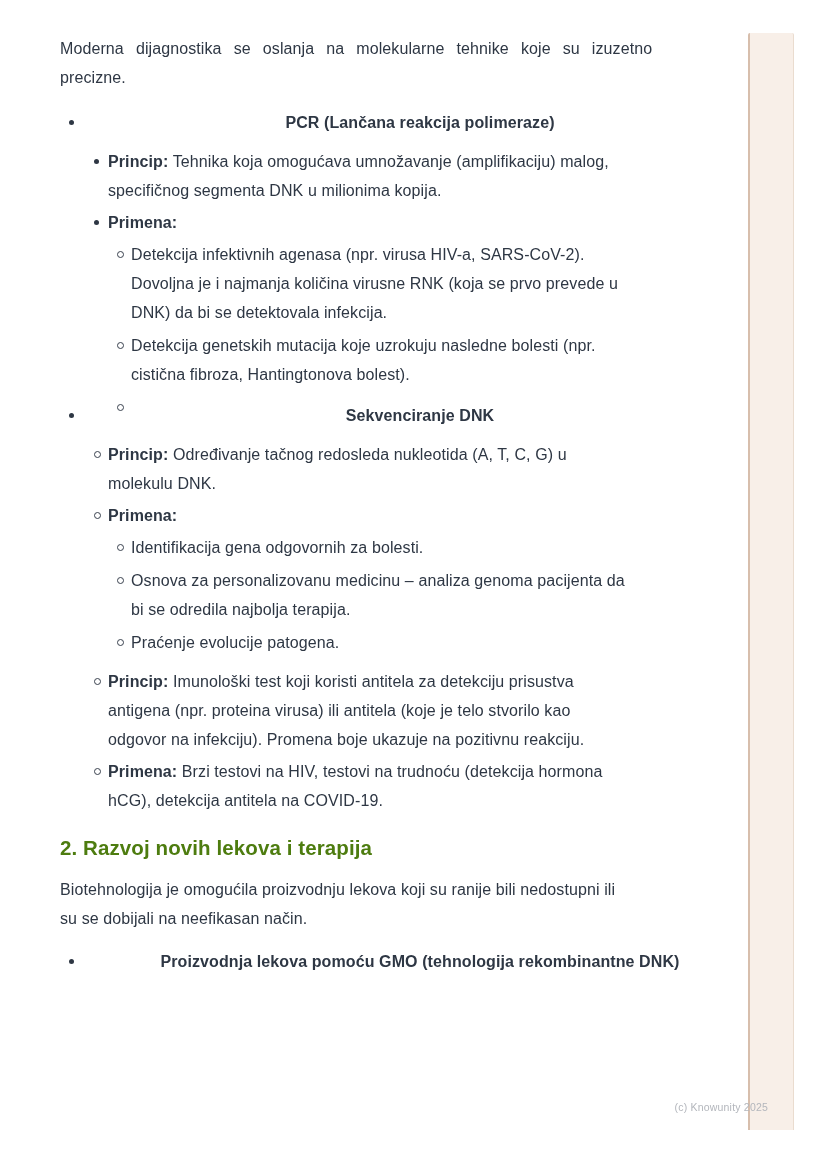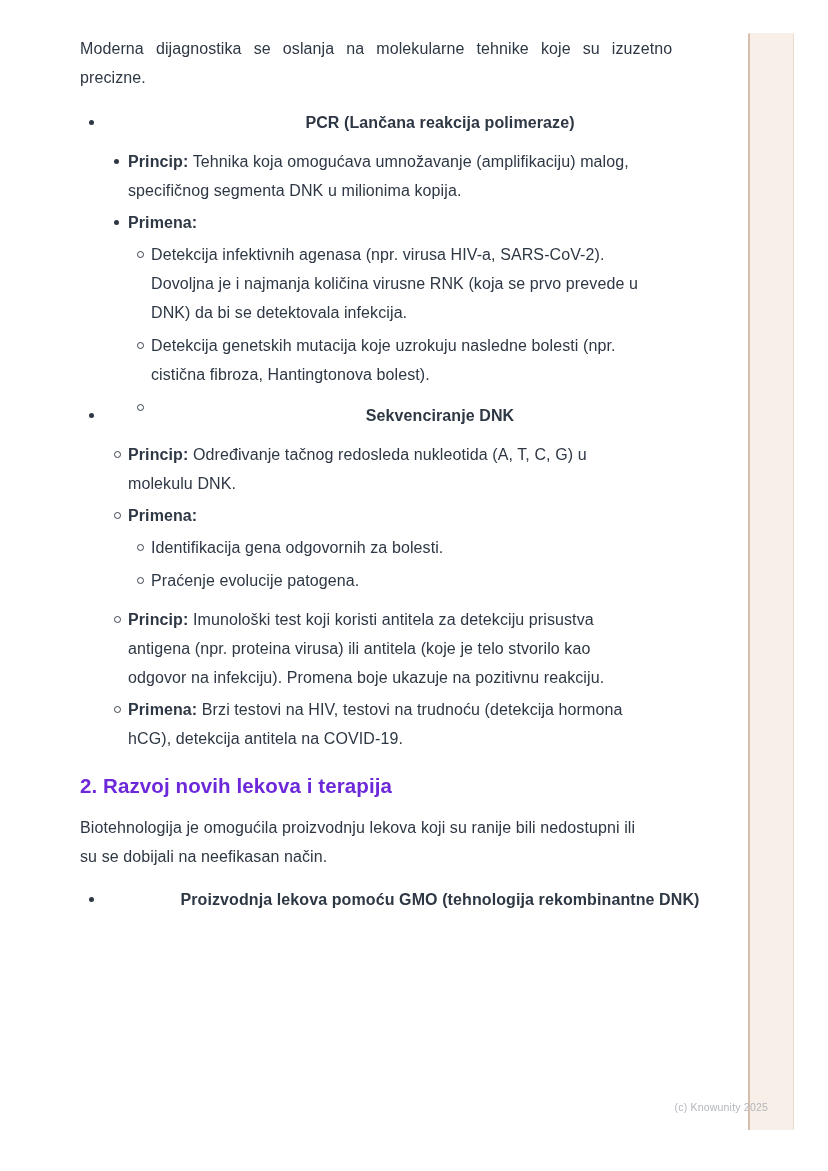--- a/index.html
+++ b/index.html
@@ -2,41 +2,41 @@
 <html><head>
 <meta charset="utf-8">
 <style>
   html,body{margin:0;padding:0;}
   body{
     width:828px;height:1171px;background:#ffffff;position:relative;overflow:hidden;
     font-family:"Liberation Sans","DejaVu Sans",sans-serif;
     color:#2e3744;
   }
   .content{
-    position:absolute;left:80px;top:34px;width:695px;
+    position:absolute;left:60px;top:34px;width:695px;
     font-size:16px;line-height:29px;letter-spacing:0.1px;
   }
   .intro{
     margin:0 0 16px 0;white-space:pre-line;word-spacing:7.5px;
   }
   .group{margin:0 0 10px 0;}
   .li{position:relative;white-space:pre-line;}
   .l1{padding-left:25px;margin:12px 0 10px 0;font-weight:700;text-align:center;}
   .l2{padding-left:48px;margin:0 0 3px 0;}
   .l3{padding-left:71px;margin:0 0 4px 0;}
   .marker{position:absolute;top:12px;display:block;}
   .l1 > .marker{left:9px;}
   .l2 > .marker{left:34px;}
   .l3 > .marker{left:57px;}
   .dot{width:5px;height:5px;background:#2e3744;border-radius:50%;}
   .ring{width:7px;height:7px;border:1.4px solid #39414e;border-radius:50%;box-sizing:border-box;background:transparent;top:11px;}
   .lbl{font-weight:700;}
   .h2{
     font-size:20.5px;font-weight:700;line-height:29px;
-    margin:18px 0 13px 0;color:#6d28d9;
+    margin:18px 0 13px 0;color:#4d7c0f;
   }
   .para{margin:0 0 14px 0;white-space:pre-line;}
   .edge-bar{
     position:absolute;left:748px;top:33px;width:43px;height:1097px;
     background:#f8efe8;border-left:2px solid #d7beac;border-right:1px solid #eadccf;
     border-radius:2px 2px 0 0;z-index:1;
   }
   .watermark{
     position:absolute;top:1100px;right:60px;z-index:2;
     font-size:10.5px;line-height:14px;color:#b3b6bc;letter-spacing:0.2px;
@@ -64,20 +64,22 @@
 cistična fibroza, Hantingtonova bolest).</span></div>
     <div class="li l3"><span class="marker ring"></span></div>
   </div>
 
   <div class="group">
     <div class="li l1"><span class="marker dot"></span><span>Sekvenciranje DNK</span></div>
     <div class="li l2"><span class="marker ring"></span><span class="lbl">Princip:</span><span> Određivanje tačnog redosleda nukleotida (A, T, C, G) u
 molekulu DNK.</span></div>
     <div class="li l2"><span class="marker ring"></span><span class="lbl">Primena:</span></div>
     <div class="li l3"><span class="marker ring"></span><span>Identifikacija gena odgovornih za bolesti.</span></div>
+    <div class="li l3"><span class="marker ring"></span><span>Osnova za personalizovanu medicinu – analiza genoma pacijenta da
+bi se odredila najbolja terapija.</span></div>
     <div class="li l3"><span class="marker ring"></span><span>Praćenje evolucije patogena.</span></div>
   </div>
 
   <div class="group">
     <div class="li l2"><span class="marker ring"></span><span class="lbl">Princip:</span><span> Imunološki test koji koristi antitela za detekciju prisustva
 antigena (npr. proteina virusa) ili antitela (koje je telo stvorilo kao
 odgovor na infekciju). Promena boje ukazuje na pozitivnu reakciju.</span></div>
     <div class="li l2"><span class="marker ring"></span><span class="lbl">Primena:</span><span> Brzi testovi na HIV, testovi na trudnoću (detekcija hormona
 hCG), detekcija antitela na COVID-19.</span></div>
   </div>

